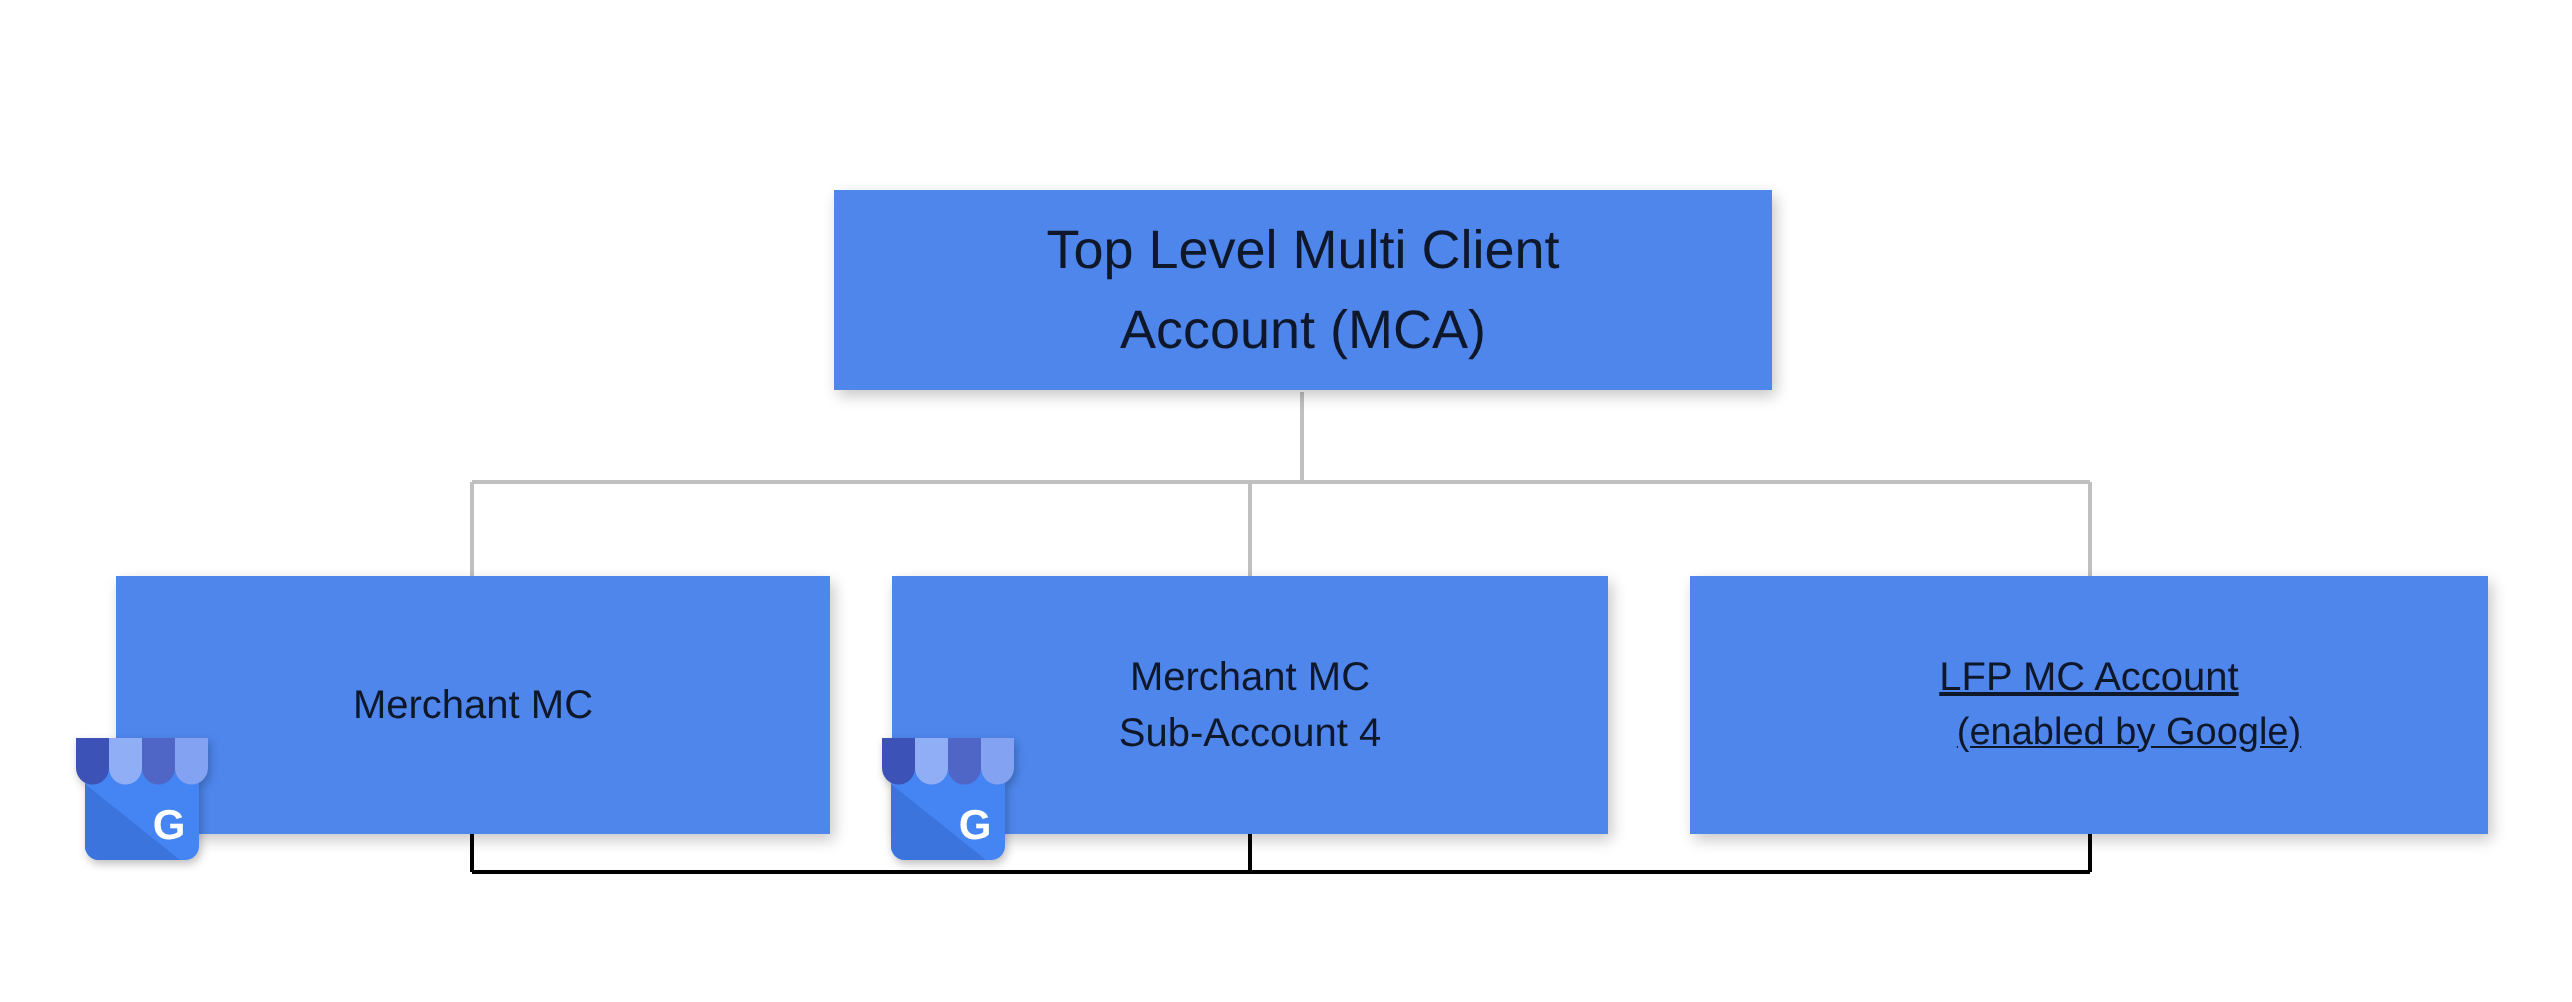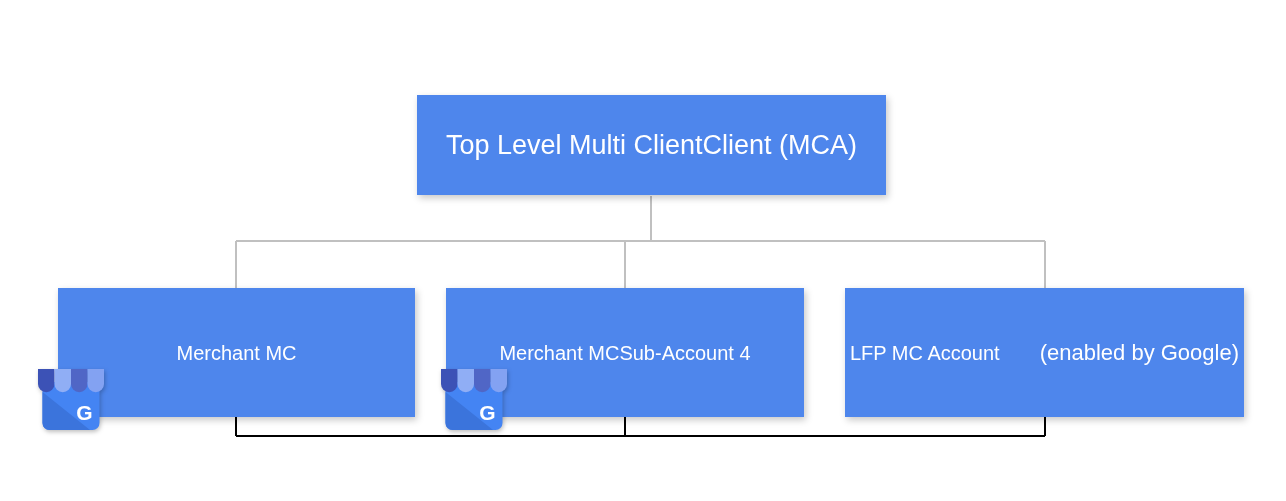--- a/index.html
+++ b/index.html
@@ -14,41 +14,41 @@
   .lines {
     position: absolute;
     left: 0; top: 0;
     width: 1286px; height: 501px;
     z-index: 0;
   }
   .box {
     position: absolute;
     z-index: 1;
     background: #4e86ec;
-    color: #ffffff;
+    color: #0f172a;
     display: flex;
-    flex-direction: row;
+    flex-direction: column;
     align-items: center;
     justify-content: center;
     text-align: center;
     box-shadow: 2px 3px 7px rgba(0,0,0,0.22);
   }
   .mca {
     left: 417px; top: 95px;
     width: 469px; height: 100px;
     font-size: 27px; line-height: 40px;
   }
   .sub {
     top: 288px; height: 129px;
     font-size: 20px; line-height: 28px;
   }
   .sub1 { left: 58px;  width: 357px; }
   .sub2 { left: 446px; width: 358px; }
-  .sub3 { left: 845px; width: 399px; }
-  .sub3 .line2 { font-size: 22px; margin-left: 40px; }
+  .sub3 { left: 845px; width: 399px; text-decoration: underline; }
+  .sub3 .line2 { font-size: 19px; margin-left: 40px; }
   .biz-icon {
     position: absolute;
     width: 66px; height: 66px;
     z-index: 2;
     filter: drop-shadow(1px 2px 2px rgba(0,0,0,0.25));
   }
   .icon1 { left: 38px;  top: 368px; }
   .icon2 { left: 441px; top: 368px; }
   .defs-holder { position: absolute; width: 0; height: 0; overflow: hidden; }
 </style>
@@ -88,21 +88,21 @@
       <path d="M236,436 H1045"></path>
       <path d="M236,436 V408"></path>
       <path d="M625,436 V408"></path>
     </g>
     <polygon points="236,391 228.5,409 243.5,409" fill="#000000"></polygon>
     <polygon points="625,391 617.5,409 632.5,409" fill="#000000"></polygon>
   </svg>
 
   <div class="box mca">
     <span class="line1">Top Level Multi Client</span>
-    <span class="line2">Client (MCA)</span>
+    <span class="line2">Account (MCA)</span>
   </div>
 
   <div class="box sub sub1">
     <span class="line1">Merchant MC</span>
   </div>
 
   <div class="box sub sub2">
     <span class="line1">Merchant MC</span>
     <span class="line2">Sub-Account 4</span>
   </div>

